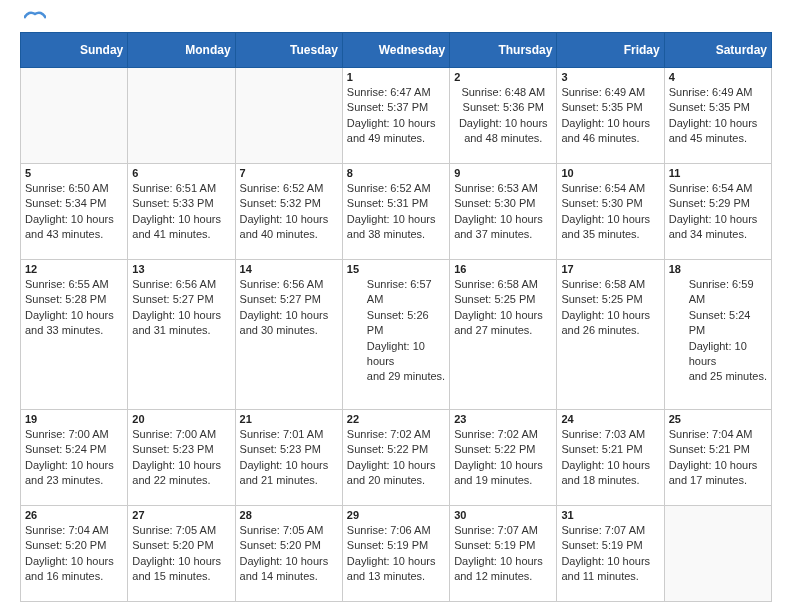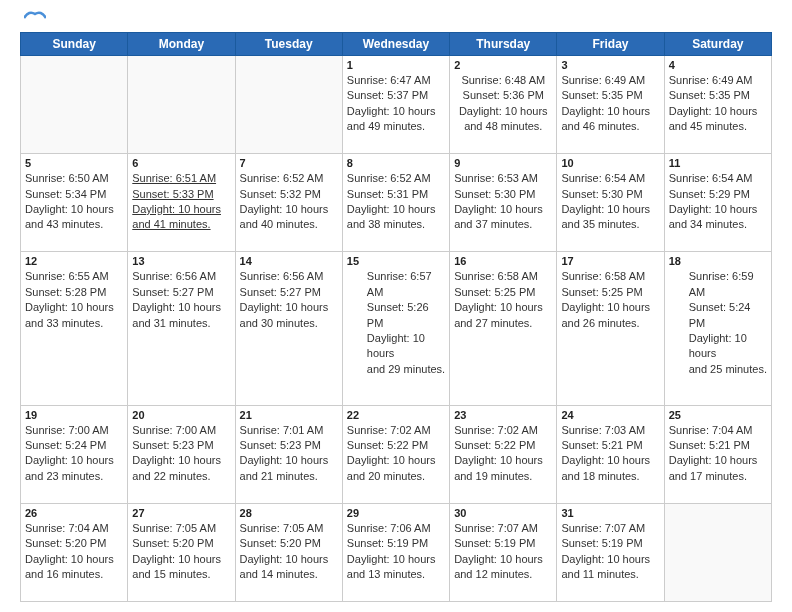--- a/index.html
+++ b/index.html
@@ -47,23 +47,23 @@
       border: 1px solid #ccc;
       border-collapse: collapse;
       width: 100%;
       table-layout: fixed;
     }
     .calendar th {
       background: #2a6ab5;
       color: #fff;
       font-size: 12px;
       font-weight: bold;
-      padding: 4px 4px;
+      padding: 10px 4px;
       border: 1px solid #1a5a9e;
-      text-align: center;
+      text-align: right;
     }
     .calendar td {
       border: 1px solid #ccc;
       vertical-align: top;
       padding: 3px 4px;
       font-size: 9.5px;
       color: #222;
       height: 82px;
       width: 113px;
     }
@@ -152,21 +152,21 @@
         <tr>
           <td>
             <span class="day-number">5</span>
             <div class="cell-text" style="white-space: pre-line;">Sunrise: 6:50 AM
 Sunset: 5:34 PM
 Daylight: 10 hours
 and 43 minutes.</div>
           </td>
           <td>
             <span class="day-number">6</span>
-            <div class="cell-text" style="white-space: pre-line; text-decoration: underline;">Sunrise: 6:51 AM
+            <div class="cell-text" style="white-space: pre-line;">Sunrise: 6:51 AM
 Sunset: 5:33 PM
 Daylight: 10 hours
 and 41 minutes.</div>
           </td>
           <td>
             <span class="day-number">7</span>
             <div class="cell-text" style="white-space: pre-line;">Sunrise: 6:52 AM
 Sunset: 5:32 PM
 Daylight: 10 hours
 and 40 minutes.</div>

